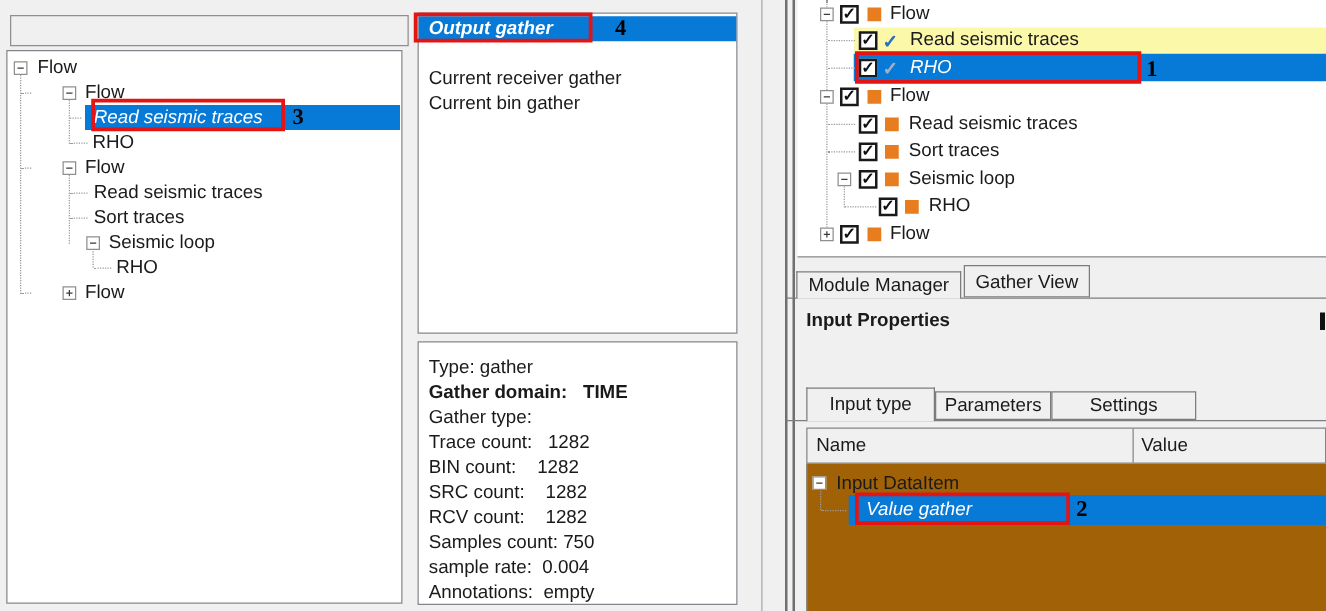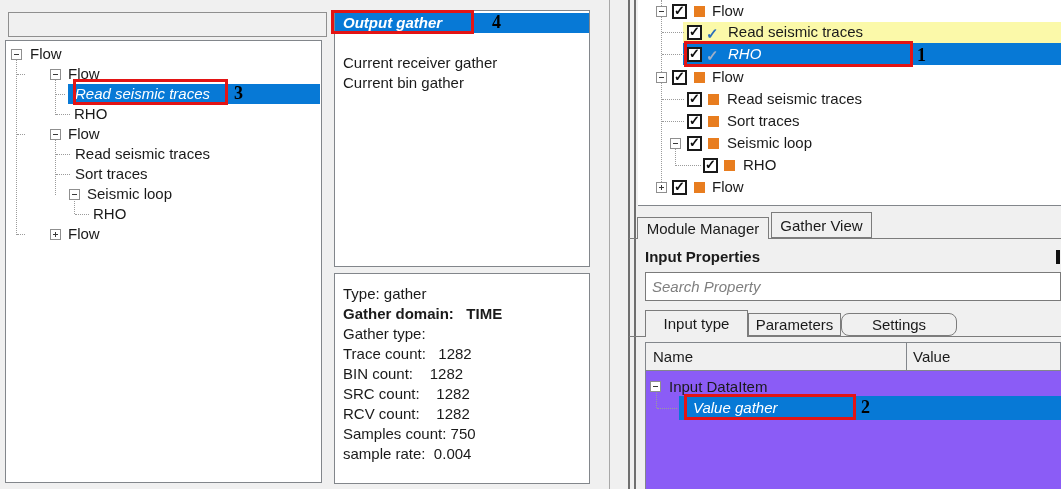--- a/index.html
+++ b/index.html
@@ -89,20 +89,21 @@
   <div class="box" style="left:334px;top:273px;width:256px;height:211px;">
     <span class="lbl" style="left:8px;top:10px;">Type: gather</span>
     <span class="lbl" style="left:8px;top:30px;font-weight:bold;">Gather domain:   TIME</span>
     <span class="lbl" style="left:8px;top:50px;">Gather type:</span>
     <span class="lbl" style="left:8px;top:70px;">Trace count:   1282</span>
     <span class="lbl" style="left:8px;top:90px;">BIN count:    1282</span>
     <span class="lbl" style="left:8px;top:110px;">SRC count:    1282</span>
     <span class="lbl" style="left:8px;top:130px;">RCV count:    1282</span>
     <span class="lbl" style="left:8px;top:150px;">Samples count: 750</span>
     <span class="lbl" style="left:8px;top:170px;">sample rate:  0.004</span>
+    <span class="lbl" style="left:8px;top:190px;">Annotations:  empty</span>
   </div>
 
   <div class="vline" style="left:609px;top:0;height:489px;"></div>
   <div class="abs" style="left:628px;top:0;width:2px;height:489px;background:#6f6f6f;"></div>
   <div class="abs" style="left:634px;top:0;width:2px;height:489px;background:#6f6f6f;"></div>
 
   <div class="abs" style="left:638px;top:0;width:423px;height:206px;background:#fff;border-bottom:1px solid #82868b;box-sizing:border-box;">
 
     <div class="yellowbar" style="left:45px;right:0;top:22px;height:21px;"></div>
     <div class="selbar" style="left:45px;right:0;top:43px;height:22px;"></div>
@@ -160,40 +161,39 @@
   <div class="tab" style="left:637px;top:217px;width:132px;height:22px;line-height:21px;border-bottom:none;">
     <span>Module Manager</span>
   </div>
   <div class="tab" style="left:771px;top:212px;width:101px;height:26px;line-height:25px;">
     <span>Gather View</span>
   </div>
 
   <span class="lbl bold" style="left:645px;top:247px;">Input Properties</span>
   <div class="abs" style="left:1056px;top:250px;width:4px;height:14px;background:#111;"></div>
 
-  <input id="search-input" type="text" placeholder="Search Property" style="">
 
   <div class="hline" style="left:629px;top:336px;width:432px;"></div>
   <div class="tab" style="left:645px;top:310px;width:103px;height:27px;line-height:26px;border-bottom:none;">
     <span>Input type</span>
   </div>
   <div class="tab" style="left:748px;top:313px;width:93px;height:23px;line-height:22px;">
     <span>Parameters</span>
   </div>
-  <div class="tab" style="left:841px;top:313px;width:116px;height:23px;line-height:22px;border-radius:8px;">
+  <div class="tab" style="left:841px;top:313px;width:116px;height:23px;line-height:22px;">
     <span>Settings</span>
   </div>
 
   <div class="abs" style="left:645px;top:342px;width:416px;height:29px;background:#f0f0f0;border:1px solid #82868b;box-sizing:border-box;">
     <span class="lbl" style="left:7px;top:4px;">Name</span>
     <div class="abs" style="left:260px;top:0;width:1px;height:27px;background:#82868b;"></div>
     <span class="lbl" style="left:267px;top:4px;">Value</span>
   </div>
 
-  <div class="abs" style="left:645px;top:371px;width:416px;height:118px;background:#8b5cf6;border-left:1px solid #82868b;box-sizing:border-box;">
+  <div class="abs" style="left:645px;top:371px;width:416px;height:118px;background:#a16207;border-left:1px solid #82868b;box-sizing:border-box;">
     <div class="selbar" style="left:33px;right:0;top:25px;height:24px;"></div>
     <div class="dotv" style="left:10px;top:16px;height:21px;"></div>
     <div class="doth" style="left:11px;top:37px;width:20px;"></div>
     <span class="exp" style="left:4px;top:10px;"></span>
     <span class="lbl" style="left:23px;top:6px;">Input DataItem</span>
     <span class="lbl white" style="left:47px;top:27px;">Value gather</span>
   </div>
 
   <div class="redbox" style="left:684px;top:41px;width:229px;height:26px;"></div>
   <span class="rednum" style="left:917px;top:46px;">1</span>

